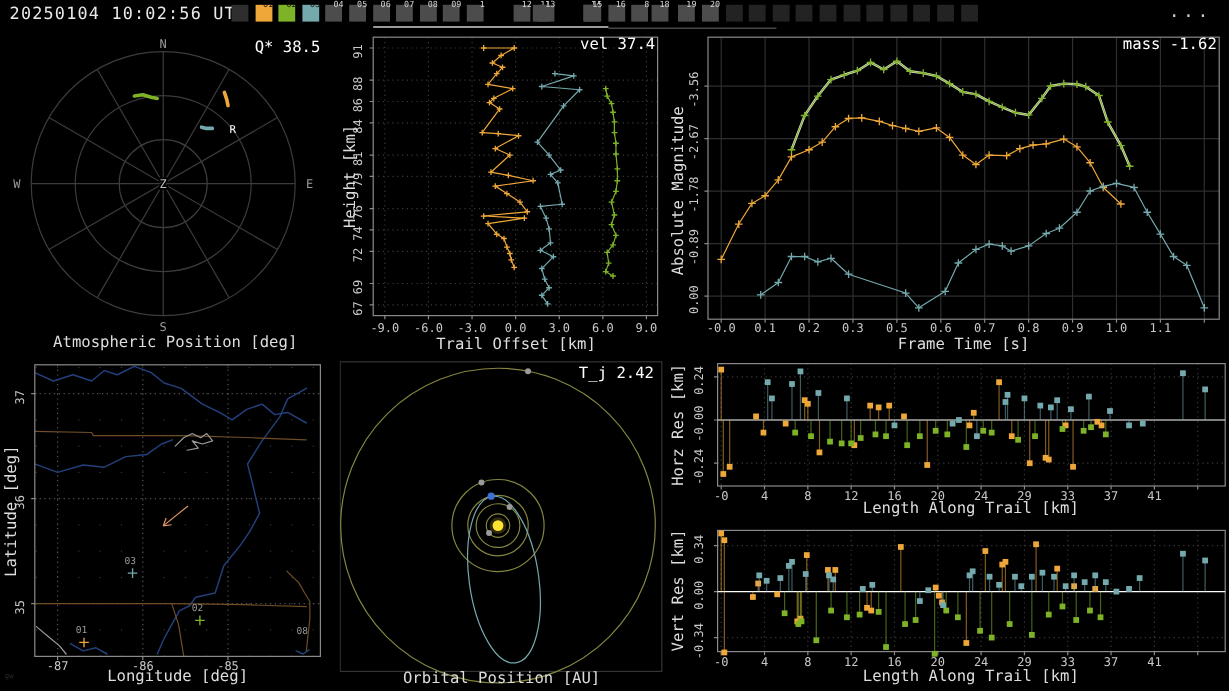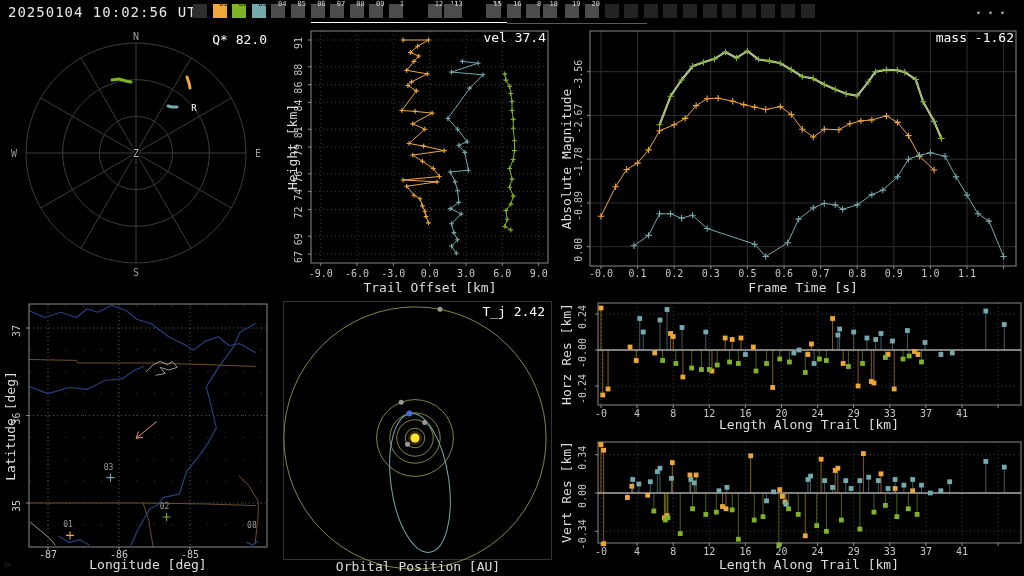--- a/index.html
+++ b/index.html
@@ -124,21 +124,22 @@
         <text x="136" y="16" fill="#9a9a9a" font-size="10" text-anchor="middle">N</text>
         <text x="136" y="252" fill="#9a9a9a" font-size="10" text-anchor="middle">S</text>
         <text x="258" y="133" fill="#9a9a9a" font-size="10" text-anchor="middle">E</text>
         <text x="14" y="133" fill="#9a9a9a" font-size="10" text-anchor="middle">W</text>
         <text x="136" y="133" fill="#bbb" font-size="10" text-anchor="middle" style="paint-order:stroke;stroke:#000;stroke-width:3px;">Z</text>
         <polyline points="112.0,56.0 119.0,55.0 126.0,57.0 131.0,58.0" fill="none" stroke="#7fb327" stroke-width="3" stroke-linejoin="round" stroke-linecap="round"></polyline>
         <polyline points="187.0,53.0 189.0,59.0 190.0,64.0" fill="none" stroke="#efa73a" stroke-width="3" stroke-linejoin="round" stroke-linecap="round"></polyline>
         <polyline points="168.0,82.0 172.0,83.0 177.0,83.0" fill="none" stroke="#74a9ad" stroke-width="3" stroke-linejoin="round" stroke-linecap="round"></polyline>
         <text x="194" y="87" fill="#fff" font-size="9" text-anchor="middle">R</text>
       </svg>
-    <div class="corner" style="right:16px;top:8px;">Q* 82.0</div>
+    <div class="corner" style="right:16px;top:8px;">Q* 38.5</div>
+    <div class="ptitle" style="left:146px;top:262px;">Atmospheric Position [deg]</div>
   </div>
 
   <div class="panel" style="left:283px;top:24px;width:273px;height:272px;">
     <svg id="svg-trail" width="273" height="272">
         <line x1="37.709999999999994" y1="7" x2="37.709999999999994" y2="239" stroke="#3a3a3a" stroke-width="1" stroke-dasharray="1 3"></line>
         <line x1="37.709999999999994" y1="239" x2="37.709999999999994" y2="242" stroke="#8a8a8a" stroke-width="1"></line>
         <text x="37.709999999999994" y="253" fill="#c8c8c8" font-size="10" text-anchor="middle">-9.0</text>
         <line x1="74.03999999999999" y1="7" x2="74.03999999999999" y2="239" stroke="#3a3a3a" stroke-width="1" stroke-dasharray="1 3"></line>
         <line x1="74.03999999999999" y1="239" x2="74.03999999999999" y2="242" stroke="#8a8a8a" stroke-width="1"></line>
         <text x="74.03999999999999" y="253" fill="#c8c8c8" font-size="10" text-anchor="middle">-6.0</text>

